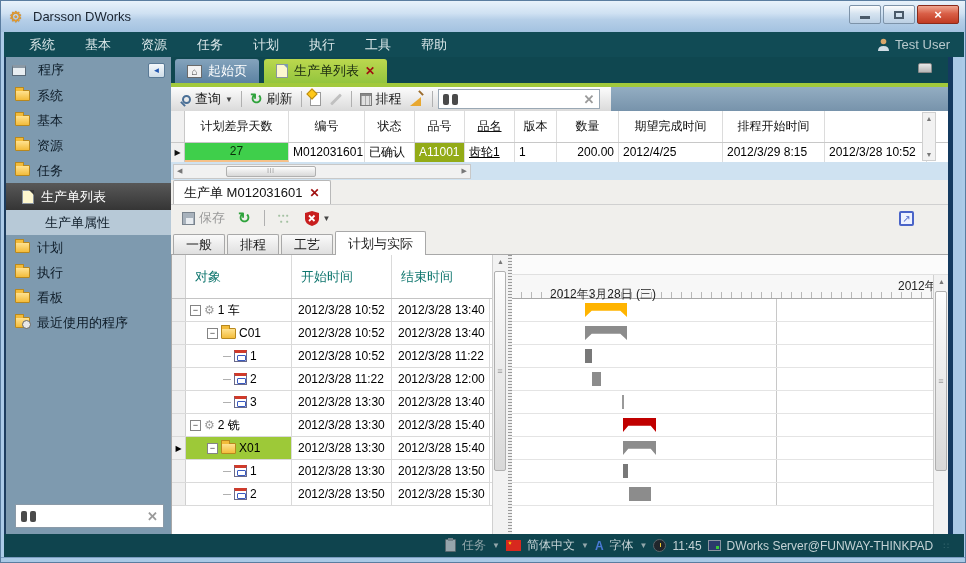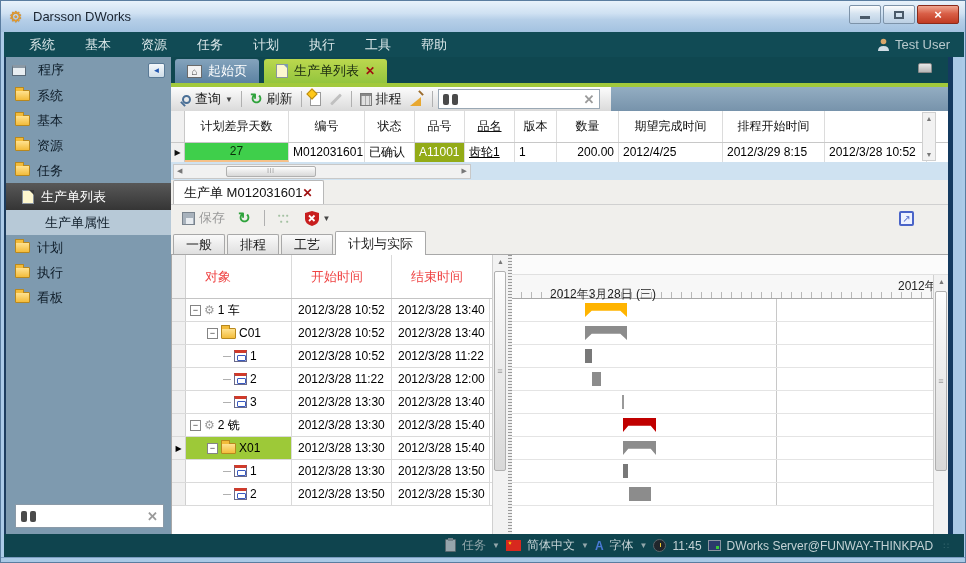--- a/index.html
+++ b/index.html
@@ -137,21 +137,21 @@
   .hs1 { width:298px; }
   .hthumb { position:absolute; top:1px; height:11px; background:linear-gradient(#fdfdfd,#d8d8d8);
     border:1px solid #b0b0b0; border-radius:2px; }
   .hthumb::after{ content:"lll"; position:absolute; left:50%; top:0px; transform:translateX(-50%);
     font-size:7px; color:#999; letter-spacing:1px;}
 
   
   .detail-tabstrip { position:absolute; left:0; top:123px; width:779px; height:25px; background:#f0efec;
     border-bottom:1px solid #d0d0d0; display:flex; align-items:flex-end; padding-left:2px;}
   .dtab { height:24px; background:#fff; border:1px solid #b8b8b8; border-bottom:none;
-    display:flex; align-items:center; padding:0 10px; font-size:13px; color:#111;
+    display:flex; align-items:center; gap:7px; padding:0 10px; font-size:13px; color:#111;
     border-radius:2px 2px 0 0;}
   .detail-toolbar { position:absolute; left:0; top:148px; width:779px; height:26px; background:#f0efec;
     display:flex; align-items:center; padding:0 8px; gap:7px; }
   .save-ic { width:13px; height:13px; background:#a8b2bc; border:1px solid #7a848e; position:relative; }
   .save-ic::after{ content:""; position:absolute; left:3px; bottom:0; width:7px; height:6px; background:#e8ecf0; }
   .dis { color:#9a9a9a; }
   .hier-ic { width:14px; height:12px; position:relative; opacity:.45; }
   .hier-ic::before{ content:"●●●"; font-size:5px; color:#4a8a4a; letter-spacing:1px; position:absolute; top:0;}
   .hier-ic::after{ content:"●●"; font-size:5px; color:#4a8a4a; letter-spacing:3px; position:absolute; bottom:0; left:2px;}
   .opennew-ic { width:15px; height:15px; border:2px solid #4a64c8; border-radius:2px; color:#4a64c8;
@@ -162,21 +162,21 @@
     background:linear-gradient(#fafafa,#dedede); border:1px solid #a8a8a8; border-bottom:none;
     border-radius:2px 2px 0 0; margin-right:2px; }
   .ptab.active { height:24px; background:#fff; position:relative; z-index:2; }
 
   
   .panels { position:absolute; left:0; top:197px; width:779px; height:326px; background:#fff;
     border:1px solid #a8a8a8; display:flex; }
   .left-grid { width:336px; height:100%; position:relative; flex:0 0 auto; font-size:12px; }
   .lg-head { display:flex; height:44px; border-bottom:1px solid #c4c4c4; align-items:center; }
   .lg-headcell { border-right:1px solid #dadada; height:100%; display:flex; align-items:center;
-    padding-left:19px; font-size:13px; color:#ef4444; }
+    padding-left:9px; font-size:13px; color:#0f766e; }
   .lg-marker { width:14px; flex:0 0 auto; background:#f0f0f0; border-right:1px solid #d0d0d0;
     height:100%; display:flex; align-items:center; justify-content:center; font-size:8px; }
   .lo{width:106px;} .ls{width:100px;} .le{width:98px; border-right:none;}
   .lg-row { display:flex; height:23px; border-bottom:1px solid #dadada; align-items:stretch; }
   .lg-cell { border-right:1px solid #dadada; display:flex; align-items:center; padding-left:6px;
     white-space:nowrap; overflow:hidden; }
   .lg-row .lo { padding-left:4px; gap:3px; }
   .lg-row.selected .lo { background:#9dc938; }
   .expander { width:11px; height:11px; border:1px solid #848484; background:#fff; color:#333;
     font-size:9px; line-height:9px; text-align:center; flex:0 0 auto; }
@@ -316,20 +316,24 @@
         <span class="folder-ic"></span>
         <span>计划</span>
       </div>
     <div class="sb-item">
         <span class="folder-ic"></span>
         <span>执行</span>
       </div>
     <div class="sb-item">
         <span class="folder-ic"></span>
         <span>看板</span>
+      </div>
+    <div class="sb-item">
+        <span class="folder-ic recent-ic"></span>
+        <span>最近使用的程序</span>
       </div>
     <div class="sb-search">
       <span class="binoc"></span>
       <input value="" style="">
       <span class="xmark">✕</span>
     </div>
   </div>
 
   <div class="content">
 

